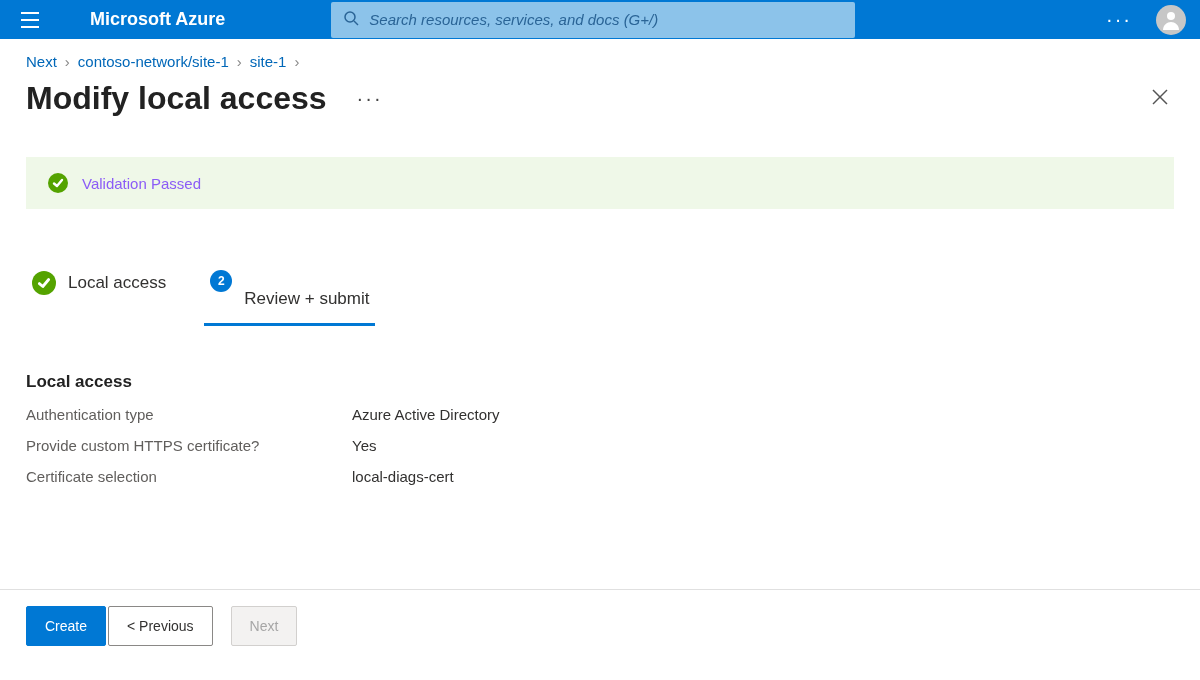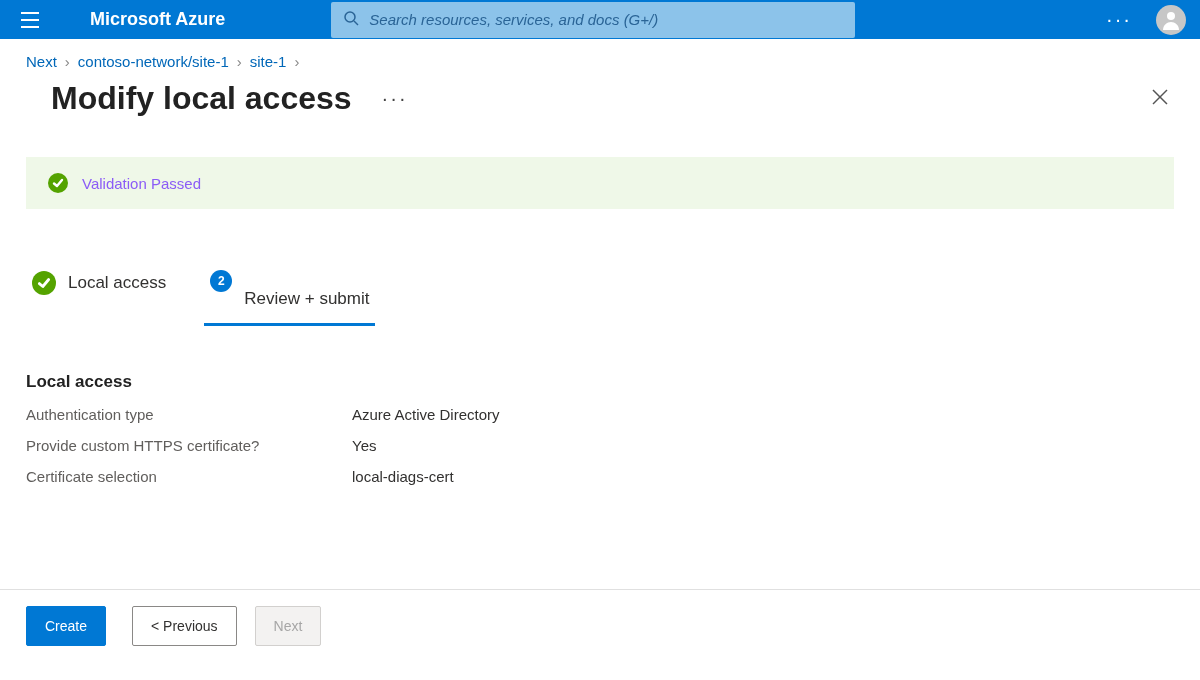--- a/index.html
+++ b/index.html
@@ -18,21 +18,21 @@
   .topbar-dots { color: #fff; font-size: 20px; letter-spacing: 2px; padding: 6px 10px; cursor: pointer; }
   .avatar { width: 30px; height: 30px; border-radius: 50%; background: #c7c7c7; margin-left: 14px; display: flex; align-items: center; justify-content: center; cursor: pointer; }
   .avatar svg { fill: #fff; }
 
   
   .breadcrumb { display: flex; align-items: center; padding: 14px 26px 0 26px; font-size: 15px; }
   .breadcrumb a { color: #0067b8; text-decoration: none; cursor: pointer; }
   .breadcrumb .sep { color: #888; margin: 0 8px; }
 
   
-  .titlebar { display: flex; align-items: center; padding: 10px 26px 0 26px; margin-left: 25px; }
+  .titlebar { display: flex; align-items: center; padding: 10px 26px 0 26px; }
   .pagetitle { font-size: 32px; font-weight: 600; color: #222; }
   .title-dots { font-size: 20px; color: #444; margin-left: 30px; letter-spacing: 2px; cursor: pointer; }
   .title-spacer { flex: 1; }
   .close-x { font-size: 20px; color: #555; padding: 6px; cursor: pointer; }
 
   
   .content { padding: 0 26px; }
   .validation { margin-top: 40px; background: #eff8e8; display: flex; align-items: center; padding: 16px 22px; }
   .check-circle { width: 20px; height: 20px; border-radius: 50%; background: #54a300; display: inline-flex; align-items: center; justify-content: center; flex: 0 0 auto; }
   .check-circle svg { stroke: #fff; }
@@ -50,21 +50,21 @@
   
   .section-title { font-size: 17px; font-weight: 700; margin-top: 46px; color: #222; }
   .kv-row { display: flex; margin-top: 14px; font-size: 15px; }
   .kv-row .k { width: 326px; color: #605e5c; }
   .kv-row .v { color: #323130; }
 
   
   .footer { position: absolute; left: 0; right: 0; bottom: 34px; border-top: 1px solid #e0e0e0; padding: 16px 26px 0 26px; display: flex; align-items: center; }
   .btn { height: 40px; padding: 0 18px; font-size: 14px; border-radius: 2px; cursor: pointer; display: inline-flex; align-items: center; justify-content: center; }
   .btn-primary { background: #0078d4; color: #fff; border: 1px solid #0078d4; }
-  .btn-secondary { background: #fff; color: #323130; border: 1px solid #8a8886; margin-left: 26px; }
+  .btn-secondary { background: #fff; color: #323130; border: 1px solid #8a8886; margin-left: 2px; }
   .btn-disabled { background: #f3f2f1; color: #a6a6a6; border: 1px solid #d2d0ce; margin-left: 18px; cursor: default; }
 
 </style>
 </head>
 <body>
 
 <div class="topbar">
   <div class="hamburger">
     <svg width="20" height="18" viewBox="0 0 20 18" fill="none" stroke-width="2">
         <line x1="1" y1="2" x2="19" y2="2"></line>

